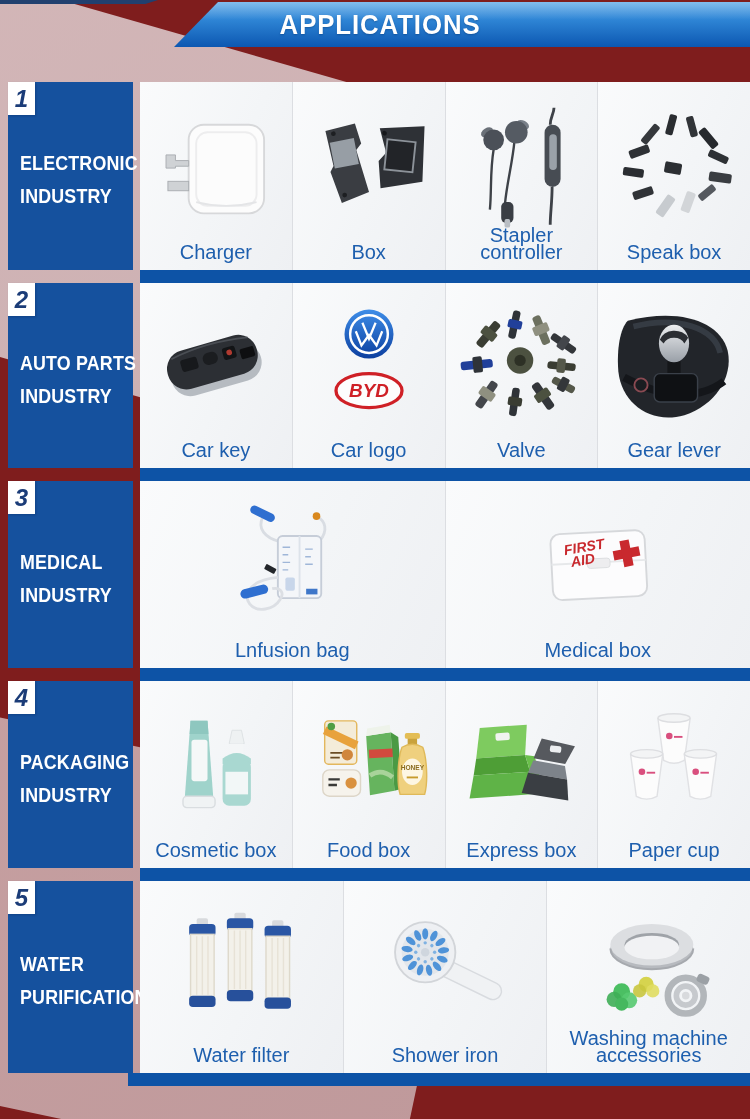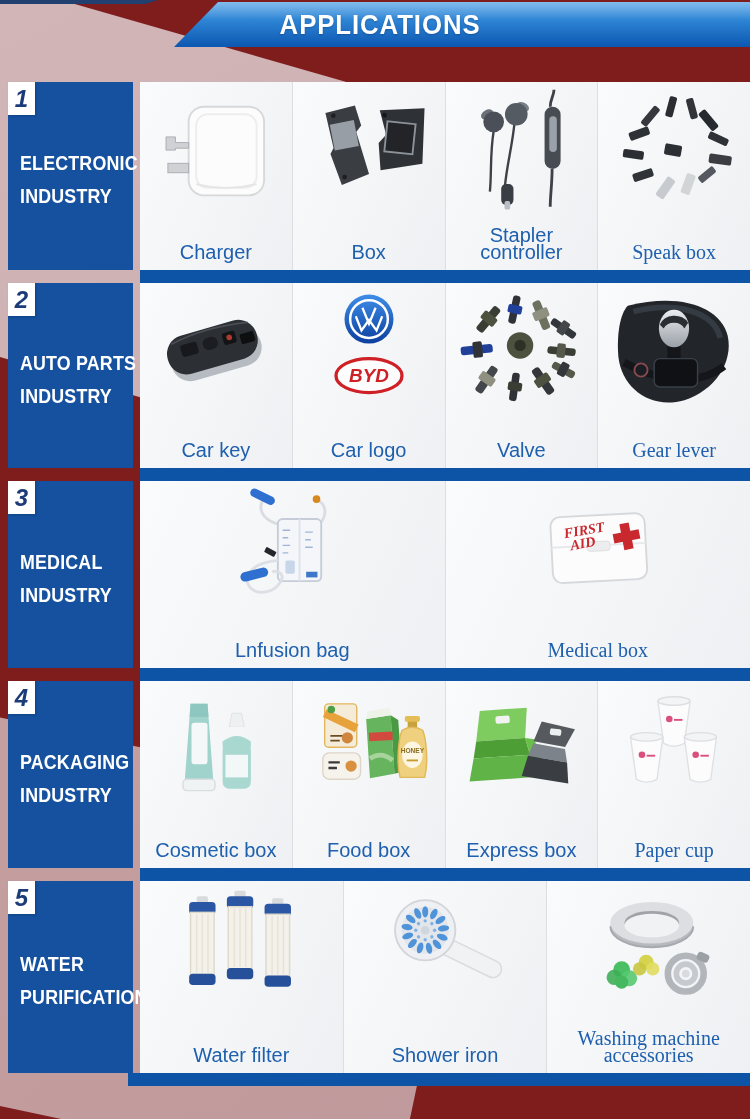--- a/index.html
+++ b/index.html
@@ -21,22 +21,22 @@
   .banner-title{color:#fff;font-size:28px;font-weight:bold;letter-spacing:1px;padding-right:172px;transform:scaleX(.92);text-shadow:0 1px 2px rgba(0,40,90,.35);}
 
   
   .row{position:absolute;left:0;width:750px;}
   .side{position:absolute;left:8px;top:0;bottom:0;width:125px;background:#15519e;}
   .badge{position:absolute;left:0;top:0;width:27px;height:33px;background:#fff;display:flex;align-items:center;justify-content:center;box-shadow:1px 1px 2px rgba(0,20,60,.25);}
   .badge span{color:#1b3c78;font-size:24px;font-weight:bold;font-style:italic;line-height:1;}
   .industry{position:absolute;left:12px;top:50%;transform:translateY(-46%) scaleX(.85);transform-origin:left center;width:148px;color:#fff;font-weight:bold;font-size:21px;line-height:33px;letter-spacing:.2px;white-space:nowrap;}
   .content{position:absolute;left:140px;top:0;bottom:0;width:610px;display:flex;}
   .cell{flex:1 1 0;position:relative;background:linear-gradient(115deg,#fafbfc 0%,#f3f5f7 55%,#eef0f3 100%);border-right:1px solid #dcdee2;}
-  .cell:last-child{border-right:none;font-family:Liberation Serif, serif;}
-  .art{position:absolute;left:0;right:0;top:4px;bottom:34px;display:flex;align-items:flex-start;justify-content:center;}
+  .cell:last-child{border-right:none;}
+  .art{position:absolute;left:0;right:0;top:4px;bottom:34px;display:flex;align-items:flex-end;justify-content:center;}
   .art svg{width:146px;height:132px;}
   .caption{position:absolute;left:3px;right:3px;bottom:9px;text-align:center;color:#1e5fae;font-size:20px;line-height:17px;}
   .divider{position:absolute;left:140px;width:610px;height:13px;background:#0d53a6;}
   .divider.last{left:128px;width:622px;}
 </style>
 </head>
 <body>
 
 <div class="screen">
   <div class="bg-shape bg1"></div>

